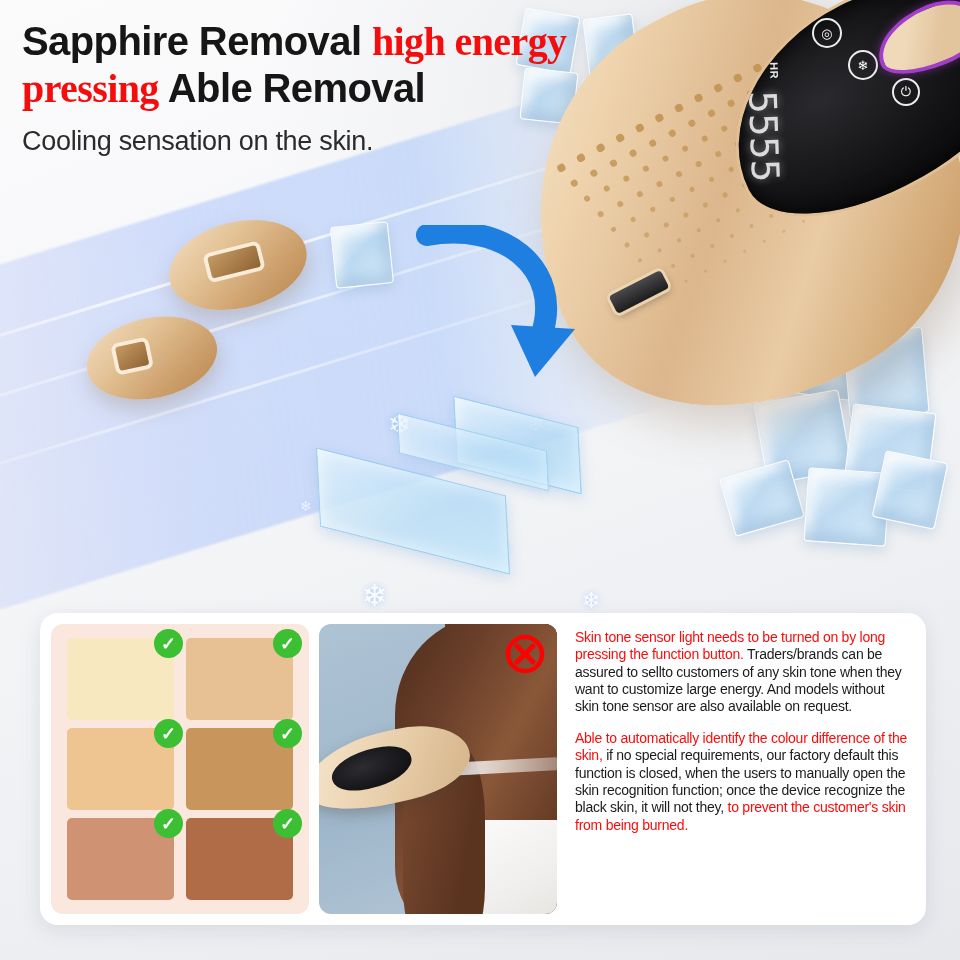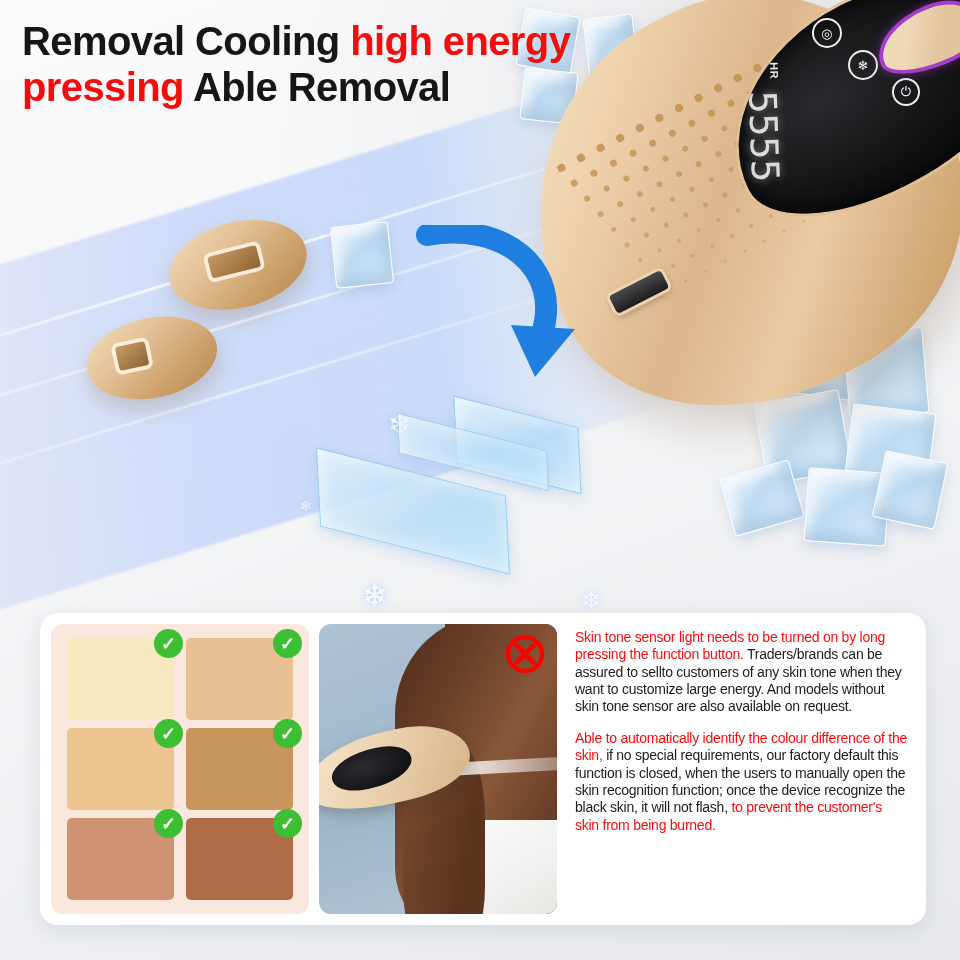--- a/index.html
+++ b/index.html
@@ -16,21 +16,21 @@
       linear-gradient(160deg, #fbfbfc 0%, #f4f5f7 45%, #eceef1 75%, #e6e8ec 100%);
     overflow: hidden;
   }
 
   
   .hero { position: absolute; left: 22px; top: 18px; width: 660px; z-index: 40; }
   .headline {
     font-size: 40px; font-weight: bold; line-height: 1.16;
     color: #161616; letter-spacing: -0.6px;
   }
-  .hl-red { color: #f50d0d; }
+  .hl-red { color: #f50d0d; font-family: Liberation Serif, serif; }
   .subhead {
     margin-top: 13px; font-size: 27px; color: #2b2b2b;
     letter-spacing: -0.3px; font-weight: 400;
   }
 
   
   .beam {
     position: absolute; left: -190px; top: 330px;
     width: 860px; height: 330px;
     background: linear-gradient(100deg, rgba(224,228,250,0) 0%, rgba(208,216,248,.55) 22%,
@@ -460,25 +460,26 @@
         <circle cx="22" cy="22" r="17" stroke="#ff0000" stroke-width="4.5" fill="none"></circle>
         <path d="M14 14 L30 30 M30 14 L14 30" stroke="#ff0000" stroke-width="5" stroke-linecap="round"></path>
       </svg>
     </div>
 
     <div class="textcol">
       <p class="para">
         <span class="red">Skin tone sensor light needs to be turned on by long pressing the function button.</span><span> Traders/brands can be assured to sellto customers of any skin tone when they want to customize large energy.  And models without skin tone sensor are also available on request.</span>
       </p>
       <p class="para">
-        <span class="red">Able to automatically identify the colour difference of the skin,</span><span> if no special requirements, our factory default this function is closed, when the users to manually open the skin recognition function;  once the device recognize the black skin, it will not flash, </span><span class="red">to prevent the customer's skin from being burned.</span>
+        <span class="red">Able to automatically identify the colour difference of the skin,</span><span> if no special requirements, our factory default this function is closed, when the users to manually open the skin recognition function;  once the device recognize the black skin, it will not they, </span><span class="red">to prevent the customer's skin from being burned.</span>
       </p>
     </div>
   </div>
 
   <div class="hero">
     <div class="headline">
-      <span>Removal Cooling </span><span class="hl-red">high energy</span><br>
+      <span>Sapphire Removal </span><span class="hl-red">high energy</span><br>
       <span class="hl-red">pressing</span><span> Able Removal</span>
     </div>
+    <div class="subhead">Cooling sensation on the skin.</div>
   </div>
 
 </div>
 
 </body></html>

